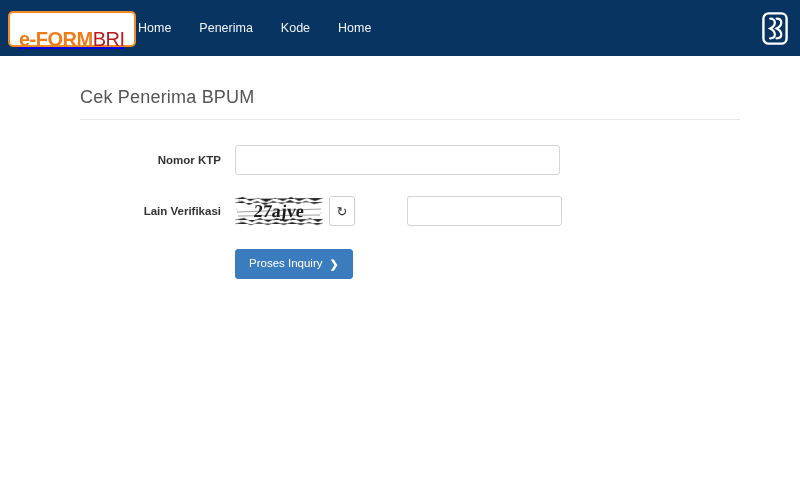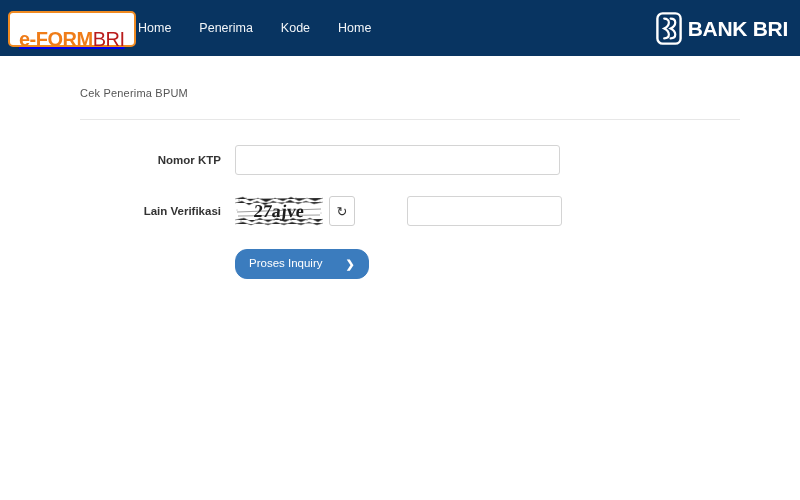--- a/index.html
+++ b/index.html
@@ -114,21 +114,21 @@
   #content {
     position: absolute;
     left: 0;
     top: 56px;
     width: 800px;
   }
   #page-title {
     position: absolute;
     left: 80px;
     top: 31px;
-    font-size: 11px;
+    font-size: 18px;
     color: #555555;
     font-weight: normal;
     margin: 0;
     letter-spacing: 0.2px;
   }
   #title-rule {
     position: absolute;
     left: 80px;
     top: 63px;
     width: 660px;
@@ -234,28 +234,28 @@
     height: 1px;
   }
 
   
   #submit-button {
     margin-left: 0;
     height: 30px;
     padding: 0 13px;
     background: #3b7cbe;
     border: 1px solid #3b7cbe;
-    border-radius: 12px;
+    border-radius: 3px;
     color: #ffffff;
     font-family: "Liberation Sans", sans-serif;
     font-size: 11.5px;
     cursor: pointer;
     display: inline-flex;
     align-items: center;
-    gap: 23px;
+    gap: 7px;
     line-height: 1;
   }
   #submit-chevron {
     font-size: 11px;
     font-weight: bold;
     line-height: 1;
   }
 </style>
 </head>
 <body>
@@ -276,21 +276,20 @@
         <a class="nav-link" href="#">Kode</a>
         <a class="nav-link" href="#">Home</a>
       </nav>
 
       <div id="bank-logo">
         <svg id="bank-mark" viewBox="0 0 26 33" aria-hidden="true">
           <rect x="1.4" y="1.4" width="23.2" height="30.2" rx="5.2" ry="5.2" fill="none" stroke="#ffffff" stroke-width="2.4"></rect>
           <path d="M8.2 6.6 C 14.4 6.6, 14.4 13.4, 8.2 16.5 C 14.4 19.6, 14.4 26.4, 8.2 26.4" fill="none" stroke="#ffffff" stroke-width="2.2" stroke-linecap="round"></path>
           <path d="M14.6 6.6 C 20.8 6.6, 20.8 13.4, 14.6 16.5 C 20.8 19.6, 20.8 26.4, 14.6 26.4" fill="none" stroke="#ffffff" stroke-width="2.2" stroke-linecap="round"></path>
         </svg>
-        <span id="bank-text">BANK BRI</span>
       </div>
 
     </div>
   </div>
 
   <div id="content">
 
     <h1 id="page-title">Cek Penerima BPUM</h1>
     <div id="title-rule"></div>
 

